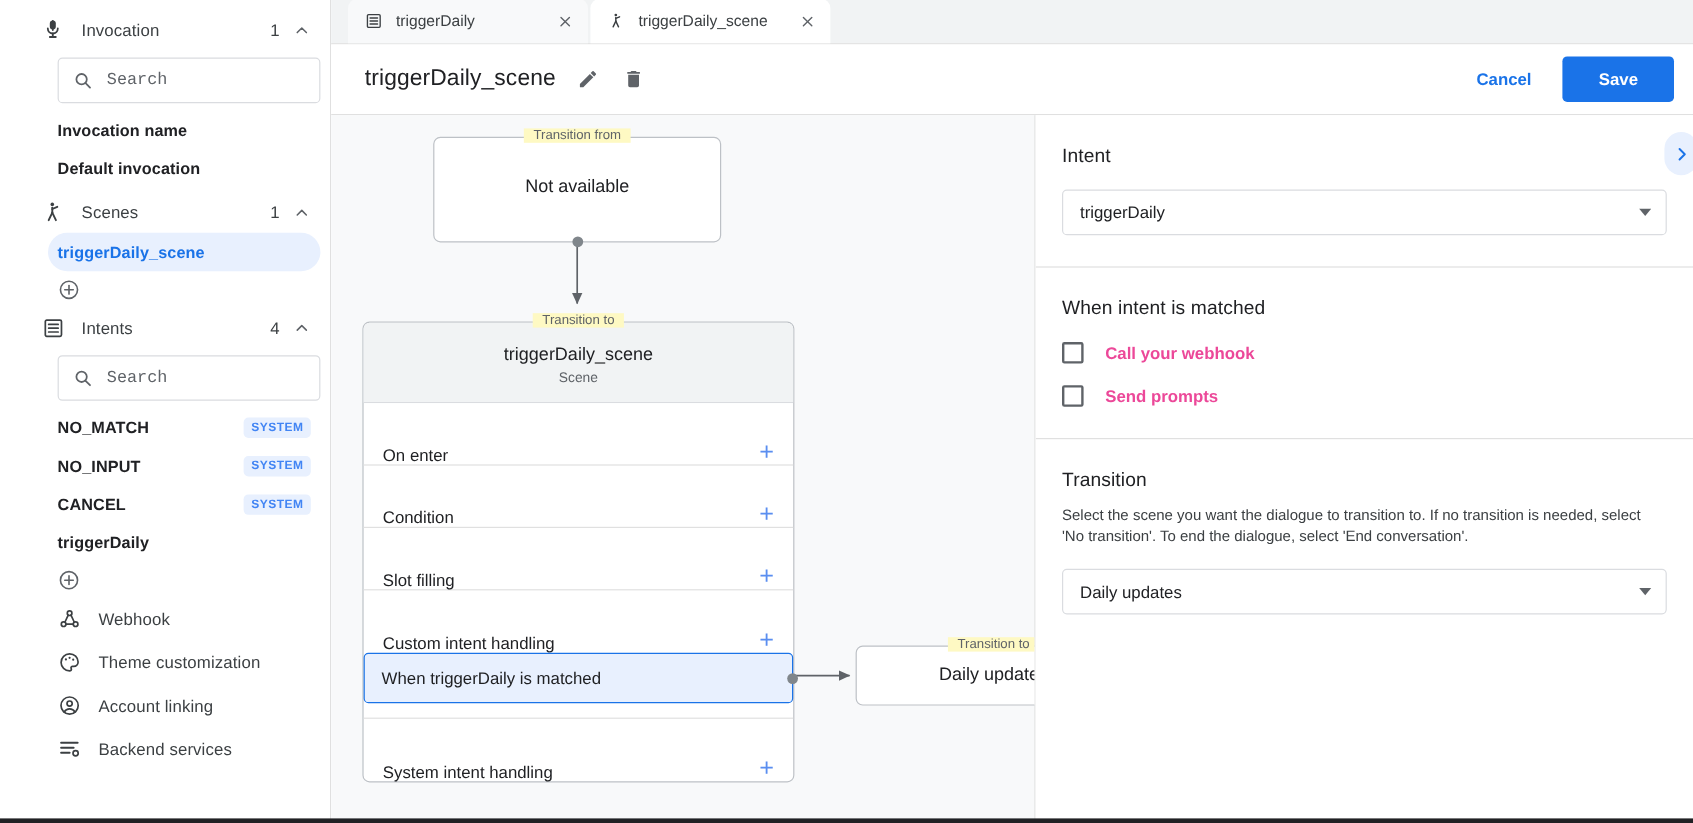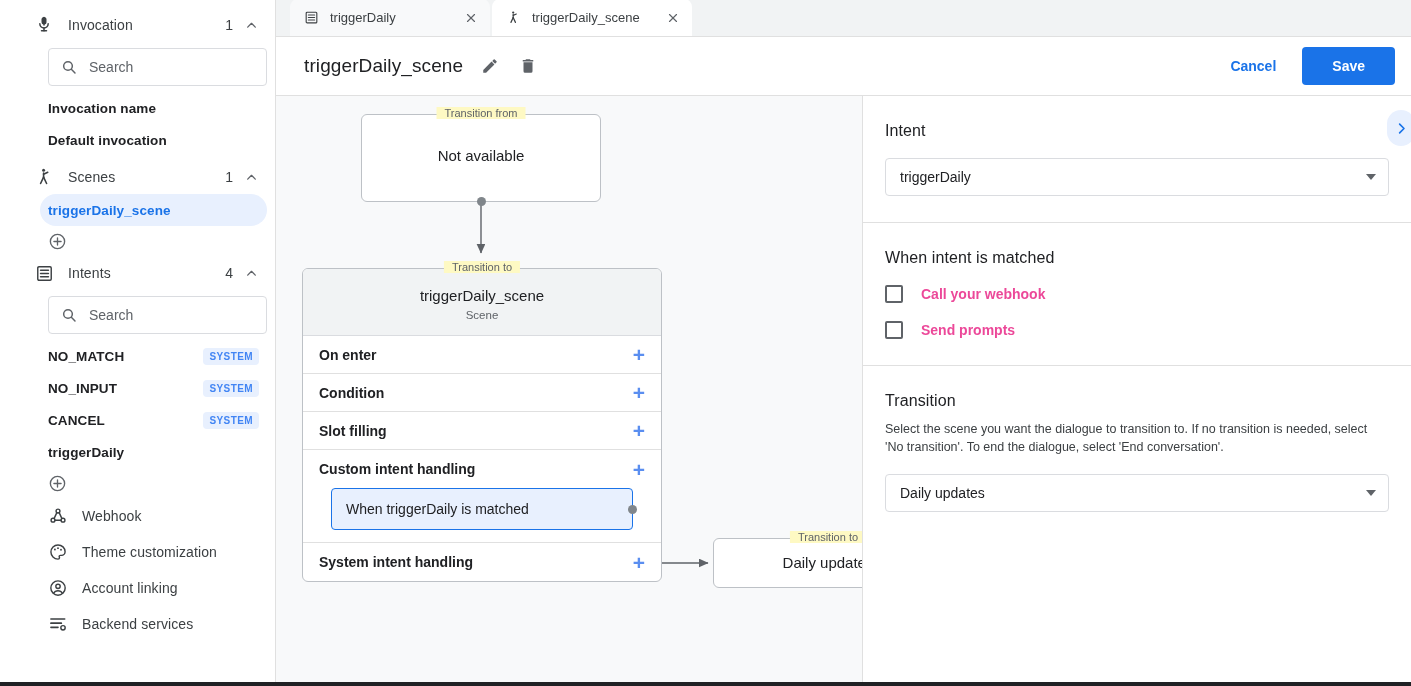--- a/index.html
+++ b/index.html
@@ -41,21 +41,21 @@
 
   .search-wrap { padding: 6px 8px 6px 48px; }
   .search-box {
     height: 38px; border: 1px solid #dadce0; border-radius: 4px;
     display: flex; align-items: center; padding: 0 12px;
     background: #fff;
   }
   .search-box .s-ico { color: #5f6368; display:flex; margin-right: 12px;}
   .search-box input {
     border: 0; outline: 0; font-size: 14px; color: #202124;
-    font-family: Liberation Sans, sans-serif;
+    font-family: Liberation Mono, monospace;
     width: 100%; background: transparent;
   }
   .search-box input::placeholder { color: #5f6368; }
 
   .leaf {
     display: flex; align-items: center;
     height: 32px; margin: 0 8px 0 40px; padding: 0 8px 0 8px;
     border-radius: 16px; cursor: pointer;
   }
   .leaf-label { font-size: 13.5px; font-weight: bold; color: #202124; flex: 1; letter-spacing: .1px; }
@@ -147,34 +147,33 @@
     position: absolute;
   }
   .scene-head {
     background: #f1f3f4; border-radius: 5px 5px 0 0;
     padding: 18px 0 14px; text-align: center;
     border-bottom: 1px solid #dadce0;
   }
   .scene-head .sh-name { font-size: 15px; color: #202124; }
   .scene-head .sh-sub { font-size: 11.5px; color: #5f6368; margin-top: 5px; }
   .scene-row {
-    display: flex; align-items: center;
-    height: 38px; padding: 0 16px;
+    display: flex; align-items: flex-end;
+    height: 52px; padding: 0 16px;
     border-bottom: 1px solid #e0e0e0;
     font-size: 14px; color: #202124;
     cursor: pointer;
-    font-weight: bold;
   }
   .scene-row:last-child { border-bottom: 0; }
   .scene-row .sr-label { flex: 1; }
   .plus { color: #5a8ef0; font-size: 21px; line-height: 1; cursor: pointer; }
   .handler-block { border-bottom: 1px solid #e0e0e0; padding-bottom: 12px; }
   .handler-block .scene-row { border-bottom: 0; }
   .handler-chip {
-    margin: 0 28px; height: 42px;
+    margin: 0 0; height: 42px;
     background: #e8f0fe; border: 1px solid #1a73e8; border-radius: 4px;
     display: flex; align-items: center; padding: 0 14px;
     font-size: 14px; color: #202124; cursor: pointer;
     position: relative;
   }
   .port {
     position: absolute; width: 9px; height: 9px; border-radius: 50%;
     background: #80868b;
   }
   #port-out { right: -5px; top: 50%; margin-top: -4.5px; }

